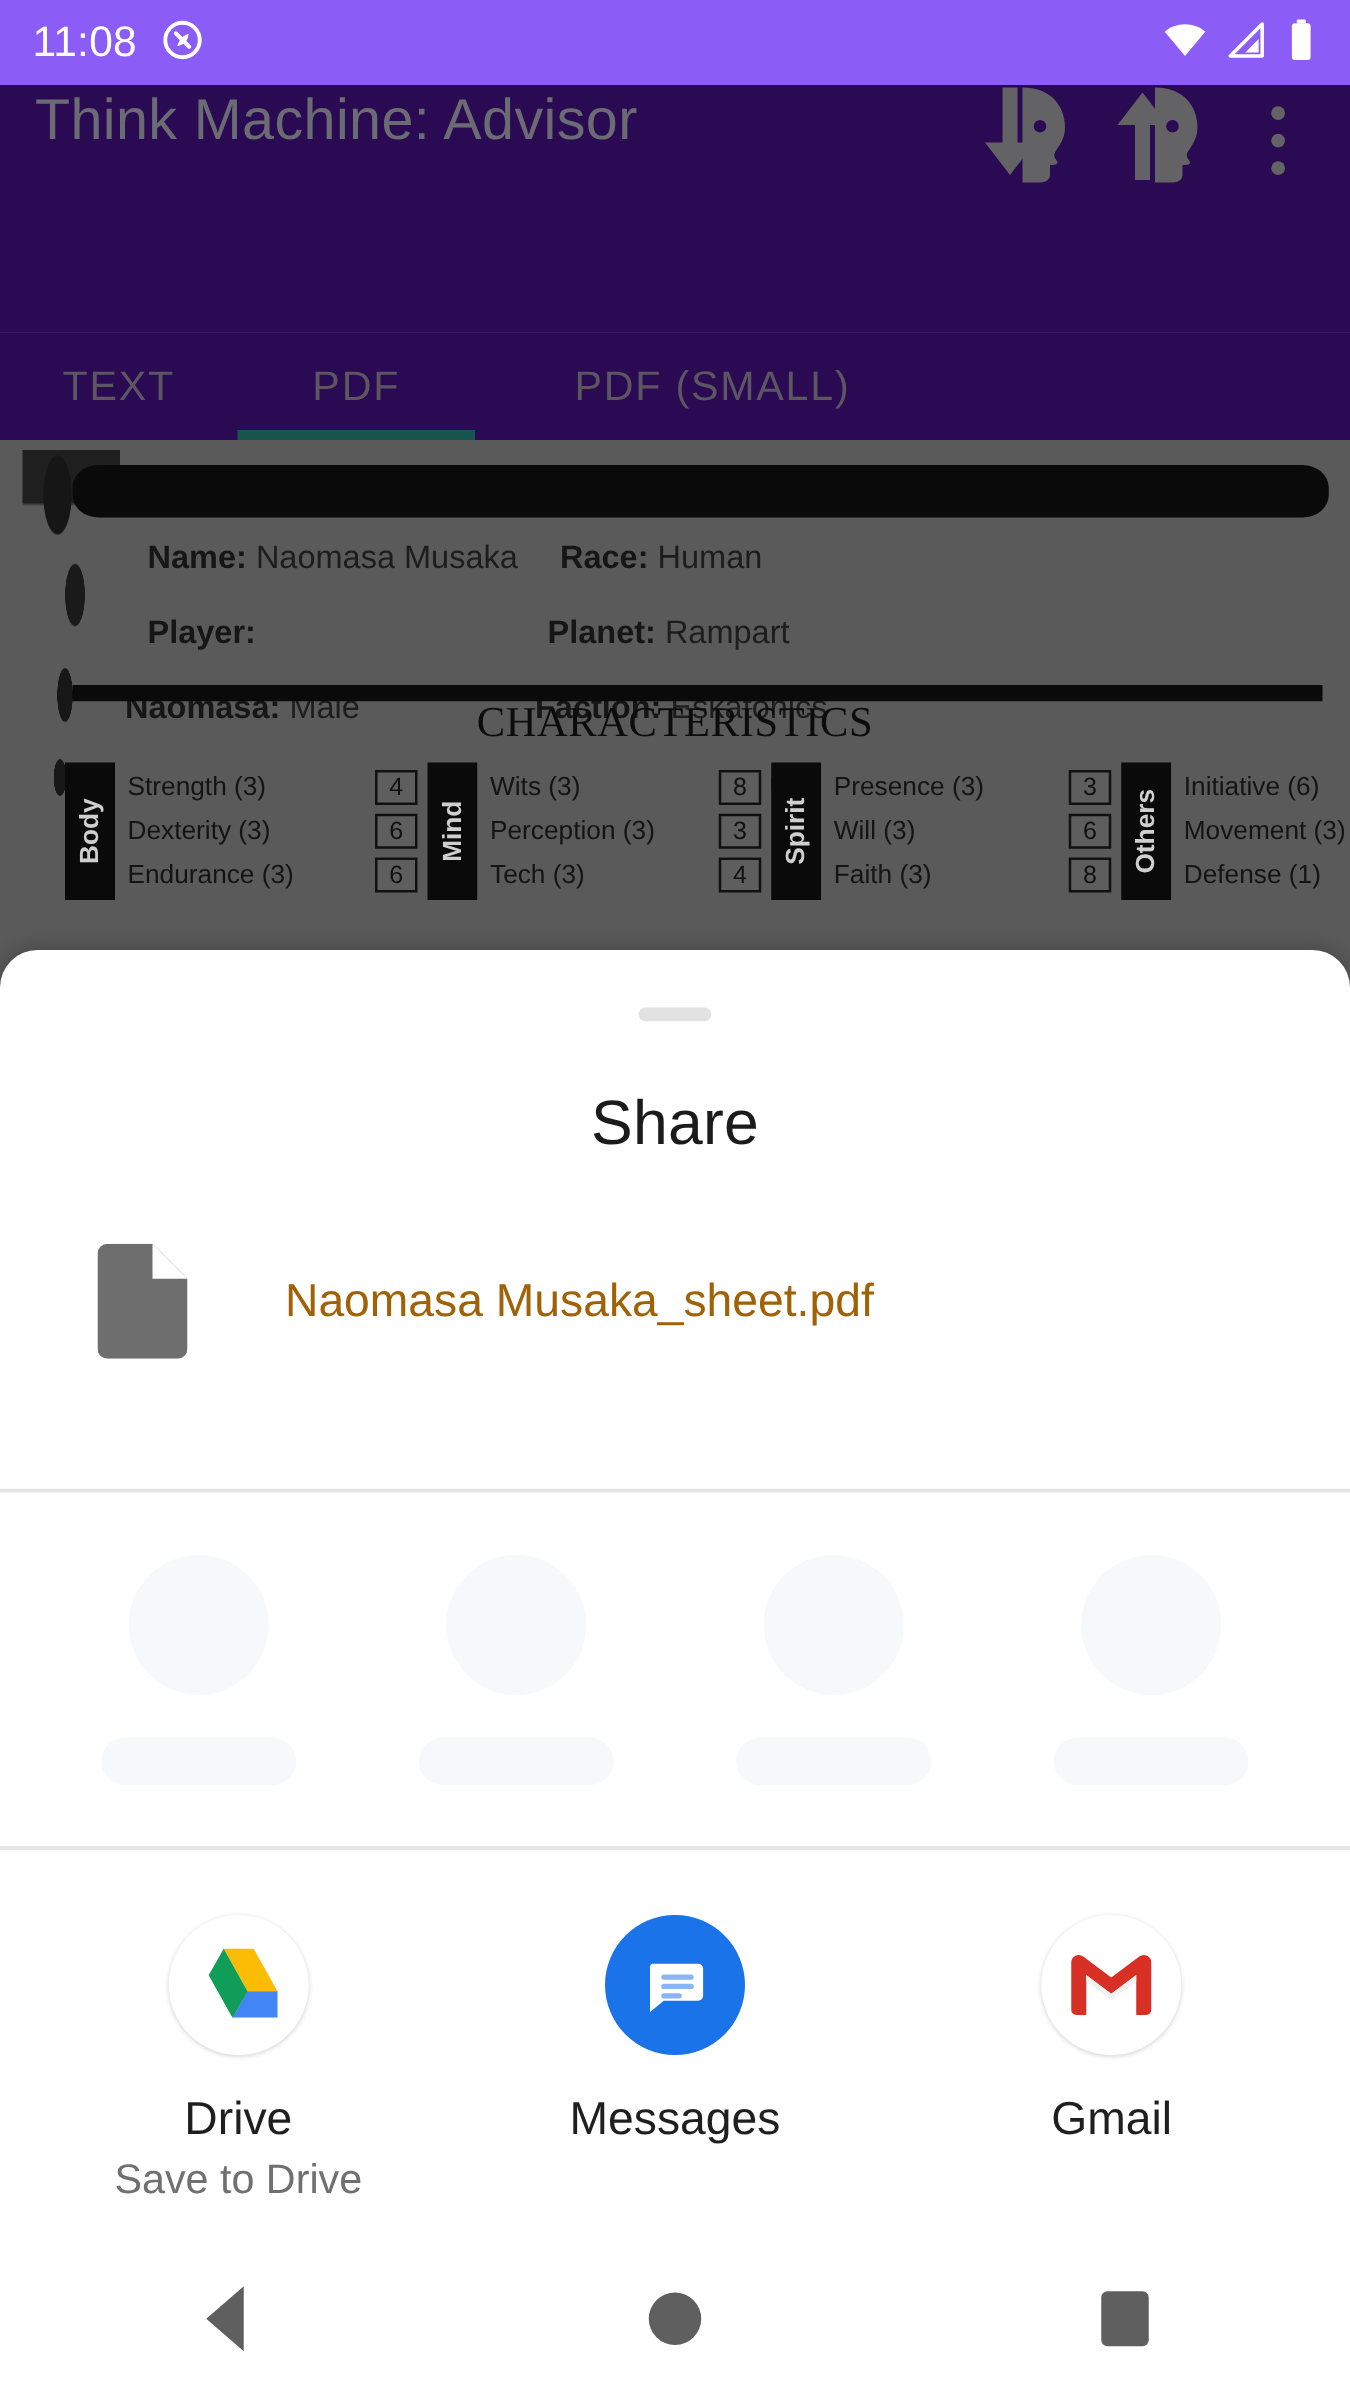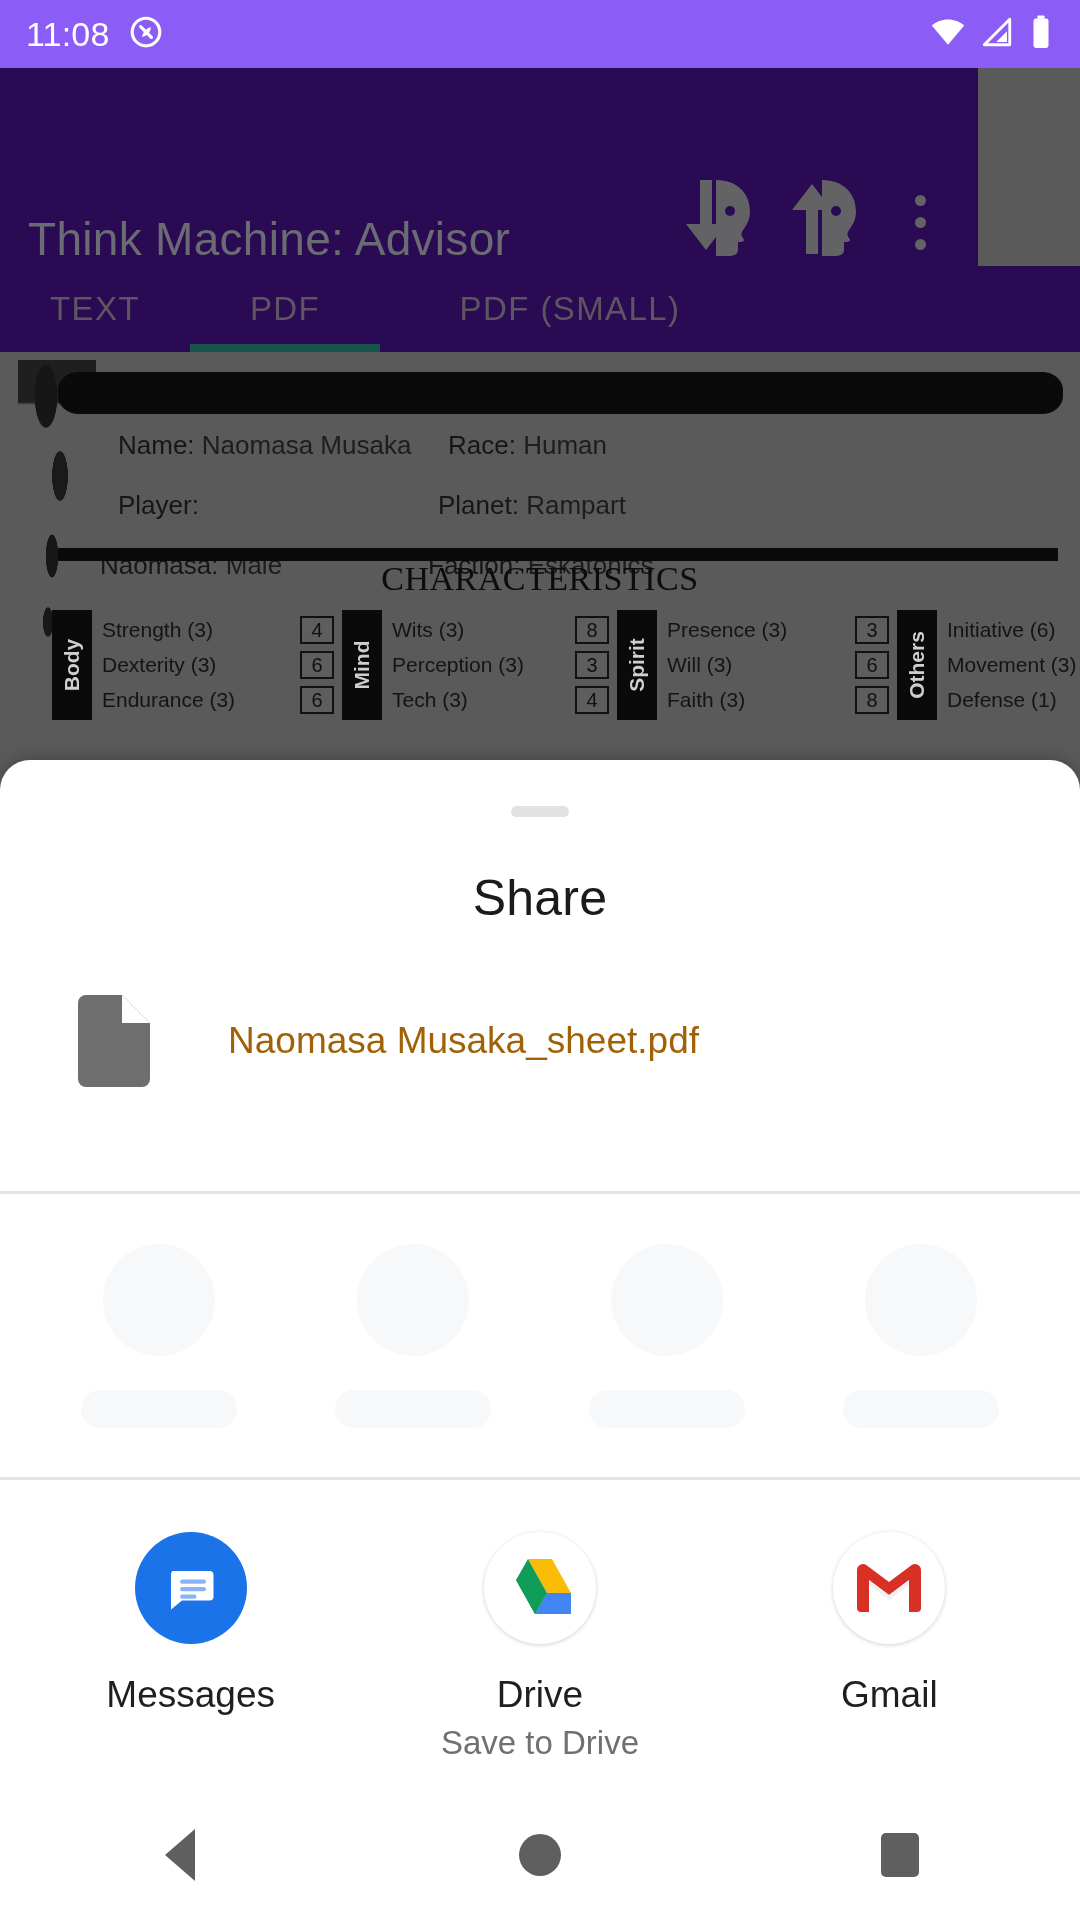--- a/index.html
+++ b/index.html
@@ -16,22 +16,22 @@
   .statusbar {
     position: absolute; top: 0; left: 0; width: 1080px; height: 68px;
     background: #8b5cf6; display: flex; align-items: center;
     padding: 0 26px; color: #ffffff;
   }
   .sb-clock { font-size: 34px; letter-spacing: .2px; font-weight: 400; }
   .sb-left { display:flex; align-items:center; gap: 18px; }
   .sb-right { margin-left: auto; display: flex; align-items: center; gap: 14px; }
 
   .appbar {
-    position: absolute; top: 68px; left: 0; width: 978px; height: 198px;
-    background: #2a0a52; display: flex; align-items: flex-end; padding: 0 28px; gap: 33px;
+    position: absolute; top: 68px; left: 0; width: 1080px; height: 198px;
+    background: #2a0a52; display: flex; align-items: flex-start; padding: 0 28px; gap: 33px;
   }
   .appbar-title {
     font-size: 46px; color: #6b6b73; font-weight: 400; letter-spacing: .3px;
     white-space: nowrap;
   }
   .appbar-actions { margin-left: auto; display:flex; align-items:center; gap: 36px; padding-right: 8px;}
   .overflow-dots { width: 44px; height: 64px; display:flex; flex-direction:column;
     align-items:center; justify-content:center; gap: 11px; }
   .overflow-dots i { display:block; width: 11px; height: 11px; border-radius: 50%; background:#636365; }
 
@@ -61,21 +61,21 @@
     position:absolute; left: 18px; top: 8px; width: 78px; height: 300px;
     background:
       radial-gradient(ellipse 20px 56px at 28px 36px, #111 55%, transparent 58%),
       radial-gradient(ellipse 14px 44px at 42px 116px, #151515 55%, transparent 58%),
       radial-gradient(ellipse 11px 38px at 34px 196px, #121212 55%, transparent 58%),
       radial-gradient(ellipse 9px 26px at 30px 262px, #131313 55%, transparent 58%),
       linear-gradient(180deg, #1b1b1b 0 14%, transparent 15%);
     opacity: .92;
   }
   .sheet-field { position:absolute; font-family:"Liberation Sans", sans-serif; color:#161616; font-size: 26px; white-space: nowrap; }
-  .sheet-field b { font-weight: 400; text-align: right; }
+  .sheet-field b { font-weight: 700; text-align: right; }
   .sheet-field .v { color:#1d1d1d; }
 
   .fs-logo {
     position:absolute; right: 68px; top: 74px; width: 280px; height: 108px;
     color: #101010; display:flex; align-items:center; justify-content:center;
     font-family: "Liberation Serif", serif; font-size: 40px; letter-spacing: 2px;
     background:
       radial-gradient(ellipse 150px 46px at 50% 52%, #0b0b0b 62%, transparent 66%);
   }
   .fs-logo span { position: relative; color: #7f7f7f; font-weight: 700; }
@@ -374,46 +374,46 @@
         <div class="skel-bar"></div>
       </div>
     </div>
 
     <div class="divider div2"></div>
 
     <div class="apps-row">
 
 
       <div class="app-item">
+        <div class="app-icon ring">
+          <svg width="74" height="66" viewBox="0 0 74 66">
+            <path d="M25 4 L49 4 L68 38 L44 38 Z" fill="#fbbc05"></path>
+            <path d="M25 4 L44 38 L32 59 L13 25 Z" fill="#0f9d58"></path>
+            <path d="M32 59 L68 59 L68 38 L44 38 Z" fill="#4285f4"></path>
+            <path d="M13 25 L32 59 L44 38 Z" fill="#0f9d58"></path>
+          </svg>
+        </div>
+        <div class="app-label">Drive</div>
+        <div class="app-sub">Save to Drive</div>
+      </div>
+
+      <div class="app-item">
         <div class="app-icon" style="background:#1a73e8;">
           <svg width="60" height="60" viewBox="0 0 24 24">
             <path d="M4.6 5.2 h14.8 a1.6 1.6 0 0 1 1.6 1.6 v8.6 a1.6 1.6 0 0 1 -1.6 1.6 H8.4 L4 20.6 V6.8 a1.6 1.6 0 0 1 .6 -1.6 Z" fill="#ffffff"></path>
             <rect x="7.6" y="8.6" width="10.4" height="1.7" rx=".85" fill="#8ab4f8"></rect>
             <rect x="7.6" y="11.6" width="10.4" height="1.7" rx=".85" fill="#8ab4f8"></rect>
             <rect x="7.6" y="14.6" width="6.6" height="1.7" rx=".85" fill="#8ab4f8"></rect>
           </svg>
         </div>
         <div class="app-label">Messages</div>
       </div>
 
       <div class="app-item">
         <div class="app-icon ring">
-          <svg width="74" height="66" viewBox="0 0 74 66">
-            <path d="M25 4 L49 4 L68 38 L44 38 Z" fill="#fbbc05"></path>
-            <path d="M25 4 L44 38 L32 59 L13 25 Z" fill="#0f9d58"></path>
-            <path d="M32 59 L68 59 L68 38 L44 38 Z" fill="#4285f4"></path>
-            <path d="M13 25 L32 59 L44 38 Z" fill="#0f9d58"></path>
-          </svg>
-        </div>
-        <div class="app-label">Drive</div>
-        <div class="app-sub">Save to Drive</div>
-      </div>
-
-      <div class="app-item">
-        <div class="app-icon ring">
           <svg width="68" height="52" viewBox="0 0 68 52">
             <path d="M4 6 L4 48 L14 48 L14 20 L34 35 L54 20 L54 48 L64 48 L64 6 L54 6 L34 21 L14 6 Z" fill="#e8eaed"></path>
             <path d="M2 8 a6 6 0 0 1 9.6 -4.8 L34 20 L56.4 3.2 A6 6 0 0 1 66 8 L66 46 a4 4 0 0 1 -4 4 L54 50 L54 18 L34 33 L14 18 L14 50 L6 50 a4 4 0 0 1 -4 -4 Z" fill="#d93025"></path>
             <path d="M14 18 L34 33 L54 18 L54 23 L34 38 L14 23 Z" fill="#f1f1f1"></path>
           </svg>
         </div>
         <div class="app-label">Gmail</div>
       </div>
 
     </div>

